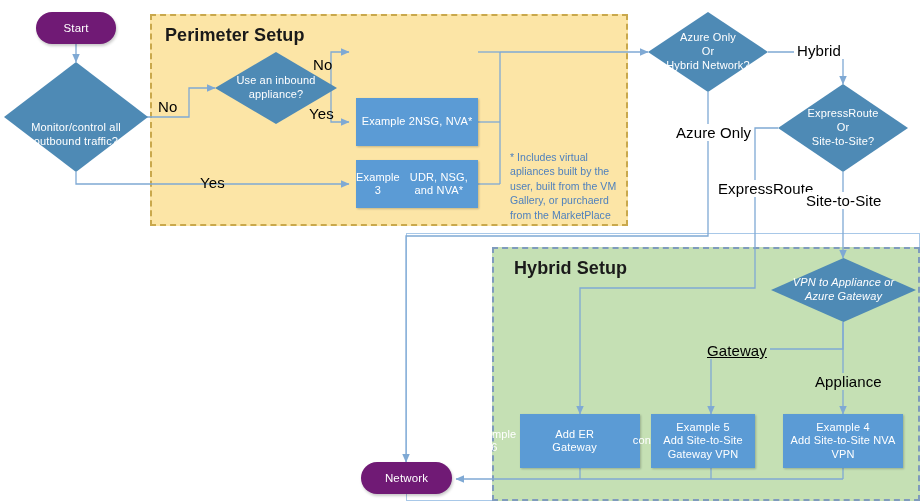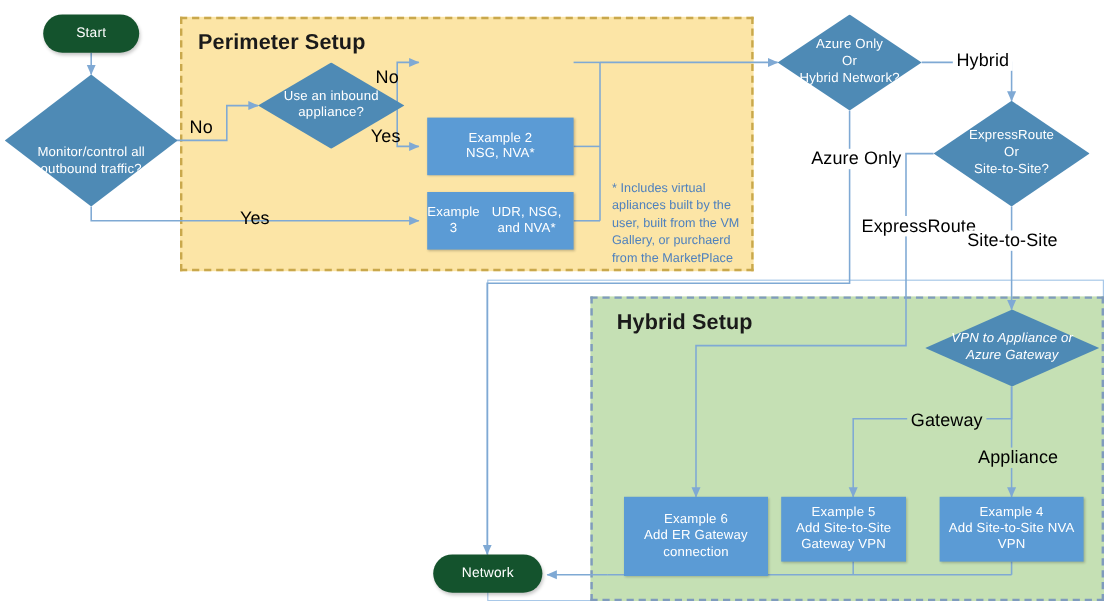--- a/index.html
+++ b/index.html
@@ -60,21 +60,21 @@
     text-align: center;
     line-height: 1.22;
     font-size: 11px;
     letter-spacing: .15px;
   }
   .rect {
     background: #5b9bd5;
     box-shadow: 1px 1px 2px rgba(0,0,0,.22);
   }
   .terminator {
-    background: #14532d;
+    background: #701a75;
     border-radius: 999px;
     box-shadow: 1px 2px 3px rgba(0,0,0,.22);
     font-size: 11.5px;
     align-items: center;
   }
   .diamond-wrap {
     position: absolute;
   }
   .diamond-shape {
     position: absolute;
@@ -230,31 +230,31 @@
     <svg class="diamond-shape" viewBox="0 0 145 64" preserveAspectRatio="none">
       <polygon points="72.5,0 145,32 72.5,64 0,32" fill="#4E8AB5"></polygon>
     </svg>
     <div class="diamond-label">
       <span style="white-space:pre-line;font-style:italic;">VPN to Appliance or
 Azure Gateway</span>
     </div>
   </div>
 
 
-  <div class="node rect" style="left:356px; top:98px; width:122px; height:48px; flex-direction:column;">
+  <div class="node rect" style="left:356px; top:98px; width:122px; height:48px; flex-direction:row;">
     <span>Example 2</span>
     <span>NSG, NVA*</span>
   </div>
 
   <div class="node rect" style="left:356px; top:160px; width:122px; height:48px; flex-direction:row;">
     <span>Example 3</span>
     <span>UDR, NSG, and NVA*</span>
   </div>
 
-  <div class="node rect" style="left:520px; top:414px; width:120px; height:66px; flex-direction:column;">
+  <div class="node rect" style="left:520px; top:414px; width:120px; height:54px; flex-direction:row;gap:36px;">
     <span>Example 6</span>
     <span>Add ER Gateway</span>
     <span>connection</span>
   </div>
 
   <div class="node rect" style="left:651px; top:414px; width:104px; height:54px; flex-direction:column;">
     <span>Example 5</span>
     <span>Add Site-to-Site</span>
     <span>Gateway VPN</span>
   </div>
@@ -274,19 +274,19 @@
   <div class="edge-label" style="left:309px; top:105px;">Yes</div>
 
   <div class="edge-label" style="left:794px; top:42px; background:#ffffff; padding:0 3px;">Hybrid</div>
 
   <div class="edge-label" style="left:673px; top:124px; background:#ffffff; padding:0 3px;">Azure Only</div>
 
   <div class="edge-label" style="left:715px; top:180px; background:#ffffff; padding:0 3px;">ExpressRoute</div>
 
   <div class="edge-label" style="left:803px; top:192px; background:#ffffff; padding:0 3px;">Site-to-Site</div>
 
-  <div class="edge-label" style="left:756px; top:342px; background:#c5e0b4; padding:0 3px;">Gateway</div>
+  <div class="edge-label" style="left:704px; top:342px; background:#c5e0b4; padding:0 3px;text-decoration:underline;">Gateway</div>
 
   <div class="edge-label" style="left:812px; top:373px; background:#c5e0b4; padding:0 3px;">Appliance</div>
 
   <div class="footnote" style="left:510px; top:150px;">*  Includes virtual apliances built by the user, built from the VM Gallery, or purchaerd from the MarketPlace</div>
 
 </div>
 
 </body></html>

